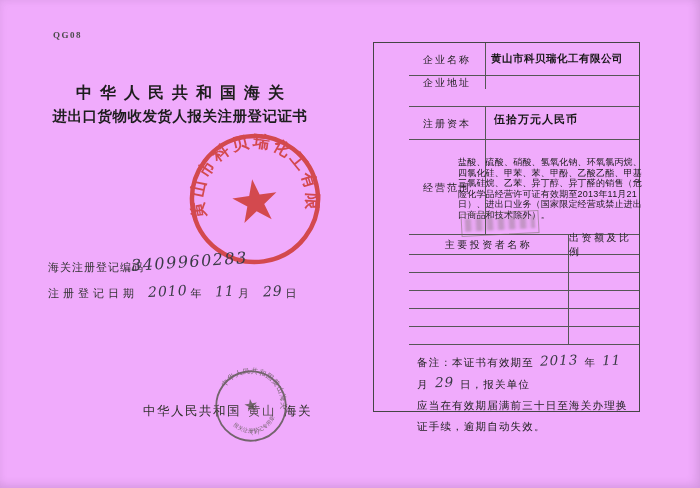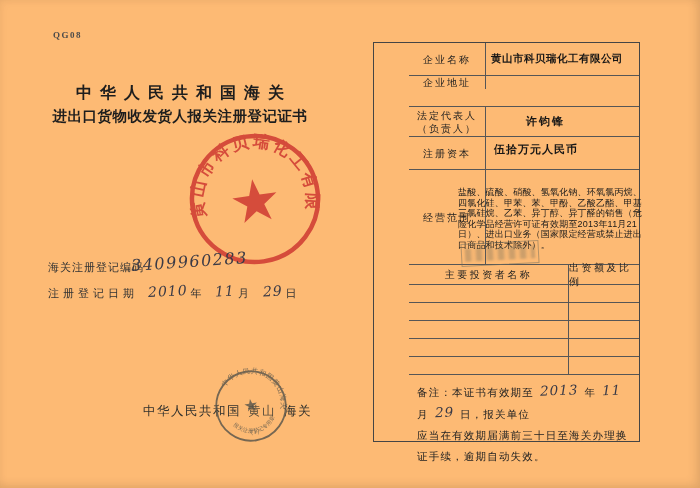--- a/index.html
+++ b/index.html
@@ -1,18 +1,18 @@
 <!DOCTYPE html>
 <html><head>
 <meta charset="utf-8">
 <style>
   html,body{margin:0;padding:0;background:#9a9a9a;}
   .page{
     position:relative;width:700px;height:488px;overflow:hidden;
-    background:#fdba74;
+    background:#f0abfc;
     font-family:"Liberation Serif","DejaVu Serif",serif;color:#2b2b2b;
     box-shadow:inset -4px -3px 10px rgba(0,0,0,.10), inset 2px 2px 8px rgba(0,0,0,.03);
   }
   .abs{position:absolute;}
   
   .form-code{left:53px;top:30px;font-size:9px;font-weight:bold;letter-spacing:1.5px;color:#4a4a4a;}
   .title1{left:20px;top:83px;width:320px;text-align:center;font-size:16px;font-weight:bold;
           letter-spacing:8px;text-indent:8px;color:#1d1d1d;}
   .title2{left:20px;top:107px;width:320px;text-align:center;font-size:14.5px;font-weight:bold;
           letter-spacing:.5px;color:#1d1d1d;}
@@ -113,27 +113,20 @@
 
     <div class="tr h34">
       <div class="cell-label">企业名称</div>
       <div class="cell-value v-name">黄山市科贝瑞化工有限公司</div>
     </div>
 
     <div class="tr h31">
       <div class="cell-label">企业地址</div>
     </div>
 
-    <div class="tr h30">
-      <div class="cell-label">
-        <span>法定代表人</span>
-        <span>（负责人）</span>
-      </div>
-      <div class="cell-value v-rep">许钧锋</div>
-    </div>
 
     <div class="tr h33">
       <div class="cell-label">注册资本</div>
       <div class="cell-value v-cap">伍拾万元人民币</div>
     </div>
 
     <div class="tr h95">
       <div class="cell-label scope-label">经营范围</div>
       <div class="cell-value"></div>
       <div class="scope-text">

